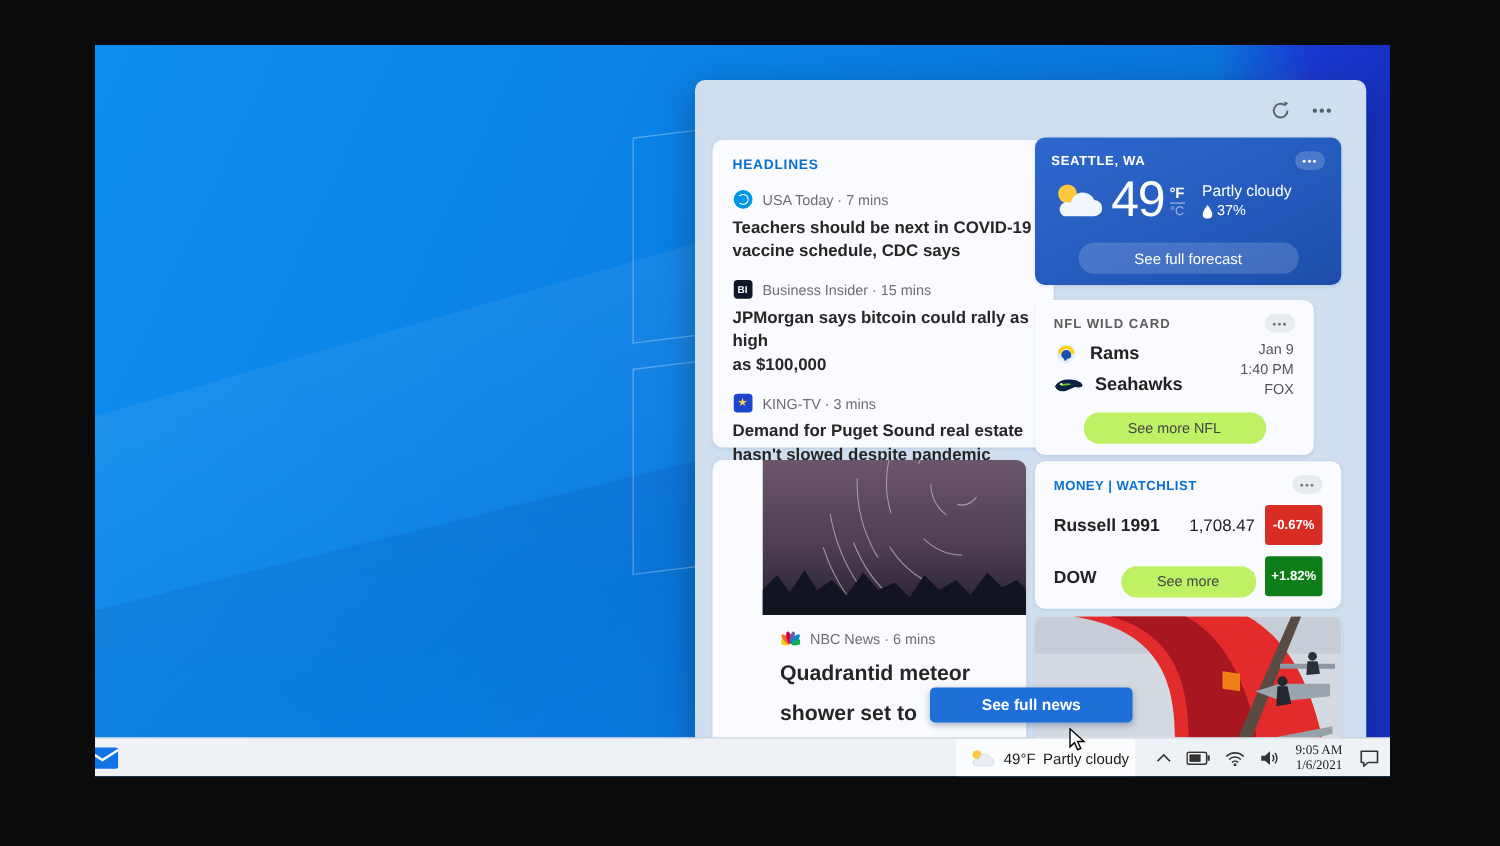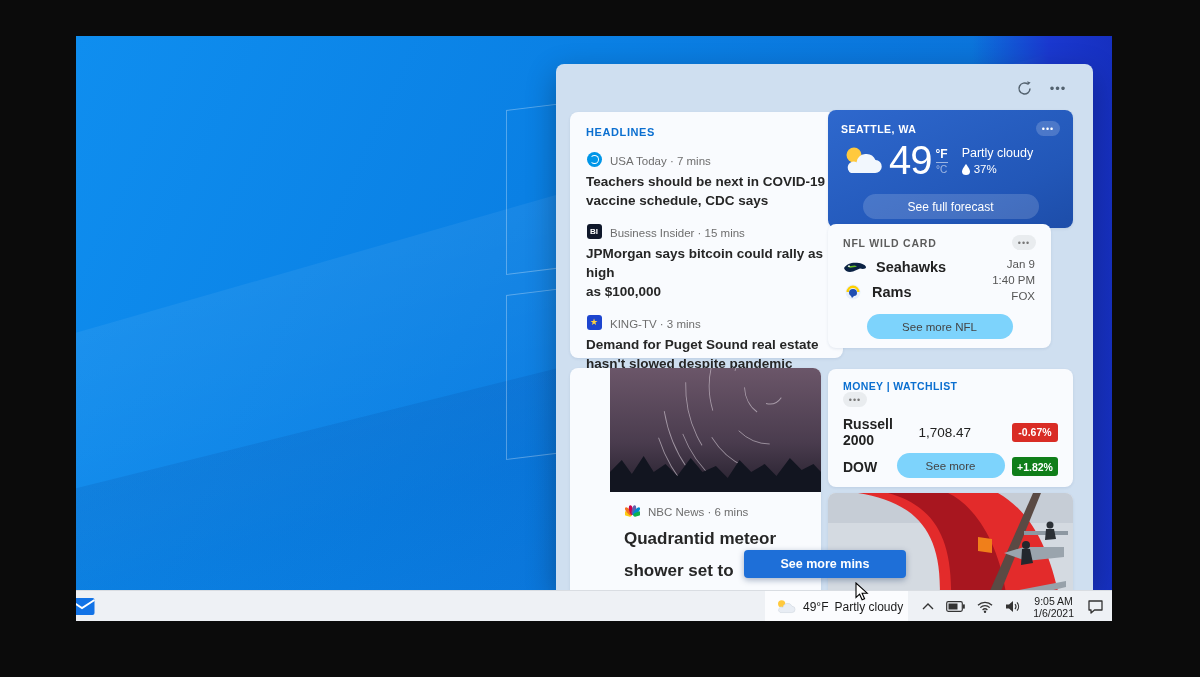--- a/index.html
+++ b/index.html
@@ -74,43 +74,43 @@
             padding-bottom:1px; }
   .unit-c { font-size:10px; color:rgba(255,255,255,0.55); margin-top:1px; }
   .cond-col { margin-left:14px; }
   .cond-text { font-size:12.5px; }
   .precip-row { display:flex; align-items:center; gap:4px; margin-top:3px; font-size:11.5px; }
   .forecast-btn { position:absolute; left:50%; transform:translateX(-50%); bottom:9px;
                   width:176px; height:25px; border-radius:13px; background:rgba(255,255,255,0.16);
                   color:#fff; font-size:12px; display:flex; align-items:center; justify-content:center; }
 
   
-  .nfl-card { left:272px; top:160px; width:223px; height:124px; padding:11px 15px; }
+  .nfl-card { left:272px; top:176px; width:223px; height:124px; padding:11px 15px; }
   .nfl-head { display:flex; justify-content:space-between; align-items:center; }
   .nfl-title { font-size:10.5px; font-weight:bold; letter-spacing:0.8px; color:#5c5c5c; }
   .chip-more-gray { width:24px; height:15px; border-radius:8px; background:#e9ecef; color:#777;
                     font-size:9px; letter-spacing:1px; display:flex; align-items:center; justify-content:center; }
   .team-row { display:flex; align-items:center; gap:9px; margin-top:9px; }
   .team-name { font-size:14.5px; font-weight:bold; color:#222; }
   .nfl-info { position:absolute; right:16px; top:32px; text-align:right; font-size:11.5px;
               color:#555; line-height:16px; }
   .pill-btn { position:absolute; left:50%; transform:translateX(-50%); bottom:9px;
-              height:25px; border-radius:13px; background:#7dd3fc; color:#444; font-size:11.5px;
+              height:25px; border-radius:13px; background:#bef264; color:#444; font-size:11.5px;
               display:flex; align-items:center; justify-content:center;margin-top:24px; }
   .nfl-btn { width:146px; }
 
   
   .money-card { left:272px; top:305px; width:245px; height:118px; padding:11px 15px; }
-  .money-head { display:flex; justify-content:space-between; align-items:flex-start;flex-direction:column; }
+  .money-head { display:flex; justify-content:space-between; align-items:flex-end; }
   .money-title { font-size:10.5px; font-weight:bold; letter-spacing:0.4px; color:#0b6fd0; }
   .stock-row { display:flex; align-items:center; margin-top:9px; }
   .stock-name { font-size:14px; font-weight:bold; color:#222; flex:1; }
   .stock-value { font-size:13.5px; color:#222; margin-right:8px; }
-  .badge { min-width:46px; height:19px; border-radius:3px; color:#fff; font-size:10.5px;
-           font-weight:bold; display:flex; align-items:center; justify-content:center; padding:0 4px;margin-left:33px; }
+  .badge { min-width:46px; height:32px; border-radius:3px; color:#fff; font-size:10.5px;
+           font-weight:bold; display:flex; align-items:center; justify-content:center; padding:0 4px; }
   .badge-down { background:#d92c25; }
   .badge-up { background:#0f7e19; }
   .money-btn { width:108px; }
 
   
   .sail-card { left:272px; top:429px; width:245px; height:125px; overflow:hidden; }
   .sail-card svg { display:block; }
 
   
   .news-btn { position:absolute; left:188px; top:486px; width:162px; height:28px;
@@ -121,21 +121,21 @@
   
   .taskbar { position:absolute; left:0; top:554px; width:1036px; height:31px;
              background:#eef1f5; border-top:1px solid #d9dde2; z-index:10; overflow:hidden; }
   .mail-btn { position:absolute; left:-7px; top:5px; width:26px; height:20px; }
   .tb-weather { position:absolute; left:689px; top:0; width:143px; height:31px; background:#fbfcfe;
                 display:flex; align-items:center; gap:6px; padding-left:10px; }
   .tb-weather-text { font-size:12px; color:#1b1b1b; white-space:nowrap; }
   .tray { position:absolute; right:2px; top:0; height:31px; display:flex; align-items:center; }
   .tray-item { height:31px; display:flex; align-items:center; justify-content:center; padding:0 6px; }
   .clock { flex-direction:column; line-height:12px; font-size:10.5px; color:#1b1b1b;
-           justify-content:center; text-align:center; padding:0 7px; }
+           justify-content:center; text-align:center; padding:0 7px;font-family:Liberation Serif, serif; }
 
   
   .cursor { position:absolute; left:779px; top:546px; z-index:99; }
 </style>
 </head>
 <body>
 
 <div class="stage">
   <div class="desktop">
 
@@ -264,50 +264,50 @@
         </div>
         <div class="forecast-btn">See full forecast</div>
       </div>
 
       <div class="card nfl-card">
         <div class="nfl-head">
           <span class="nfl-title">NFL WILD CARD</span>
           <span class="chip-more-gray">•••</span>
         </div>
         <div class="team-row">
+          <svg width="20" height="16" viewBox="0 0 20 16">
+            <circle cx="10" cy="8" r="7.5" fill="#e8effa"></circle>
+            <path d="M3.5 8 a6.5 6.5 0 0 1 13 0 l-2.4 0 a4.1 4.1 0 0 0 -8.2 0 z" fill="#ffd100"></path>
+            <path d="M6 9 a4 4 0 0 1 8 0 a3 3 0 0 1 -3 3 l-2 2 -1-2 a3.5 3.5 0 0 1 -2 -3 z" fill="#1f4db0"></path>
+          </svg>
+          <span class="team-name">Rams</span>
+        </div>
+        <div class="team-row">
           <svg width="24" height="13" viewBox="0 0 24 13">
             <path d="M1 7 C4 2 10 1 16 2 C20 2.6 23 4.5 23 6.2 C23 8 20 8.2 17 7.6 L10 10.5 C6 11.8 2 10.5 1 7 Z" fill="#0b2244"></path>
             <path d="M4 5.6 L12 4.6 L14 5.8 L7 6.8 Z" fill="#69be28"></path>
             <circle cx="6" cy="5.2" r="0.9" fill="#fff"></circle>
           </svg>
           <span class="team-name">Seahawks</span>
         </div>
-        <div class="team-row">
-          <svg width="20" height="16" viewBox="0 0 20 16">
-            <circle cx="10" cy="8" r="7.5" fill="#e8effa"></circle>
-            <path d="M3.5 8 a6.5 6.5 0 0 1 13 0 l-2.4 0 a4.1 4.1 0 0 0 -8.2 0 z" fill="#ffd100"></path>
-            <path d="M6 9 a4 4 0 0 1 8 0 a3 3 0 0 1 -3 3 l-2 2 -1-2 a3.5 3.5 0 0 1 -2 -3 z" fill="#1f4db0"></path>
-          </svg>
-          <span class="team-name">Rams</span>
-        </div>
         <div class="nfl-info">
           <div>Jan 9</div>
           <div>1:40 PM</div>
           <div>FOX</div>
         </div>
         <div class="pill-btn nfl-btn">See more NFL</div>
       </div>
 
       <div class="card money-card">
         <div class="money-head">
           <span class="money-title">MONEY | WATCHLIST</span>
           <span class="chip-more-gray">•••</span>
         </div>
         <div class="stock-row">
-          <span class="stock-name">Russell 2000</span>
+          <span class="stock-name">Russell 1991</span>
           <span class="stock-value">1,708.47</span>
           <span class="badge badge-down">-0.67%</span>
         </div>
         <div class="stock-row">
           <span class="stock-name">DOW</span>
           <span class="stock-value">30,070.18</span>
           <span class="badge badge-up">+1.82%</span>
         </div>
         <div class="pill-btn money-btn">See more</div>
       </div>
@@ -323,21 +323,21 @@
           <rect x="196" y="38" width="44" height="4" fill="#8d98a2"></rect>
           <path d="M186 98 l52 -10 0 6 -50 12 z" fill="#97a1aa"></path>
           <circle cx="198" cy="52" r="4" fill="#23272d"></circle>
           <path d="M194 56 l8 0 3 14 -12 2 z" fill="#23272d"></path>
           <circle cx="222" cy="32" r="3.5" fill="#2b3036"></circle>
           <path d="M218 36 l8 0 2 10 -11 1 z" fill="#2b3036"></path>
           <path d="M150 44 l14 2 0 14 -14 -2 z" fill="#f07f1a"></path>
         </svg>
       </div>
 
-      <div class="news-btn">See more mins</div>
+      <div class="news-btn">See full news</div>
     </div>
 
     <div class="taskbar">
       <svg class="mail-btn" viewBox="0 0 26 20">
         <rect x="0.5" y="2" width="25" height="17" rx="2" fill="#1273e6"></rect>
         <path d="M0.5 4 L13 12 L25.5 4" fill="none" stroke="#fff" stroke-width="2"></path>
       </svg>
 
       <div class="tb-weather">
         <svg width="22" height="15" viewBox="0 0 44 31">

